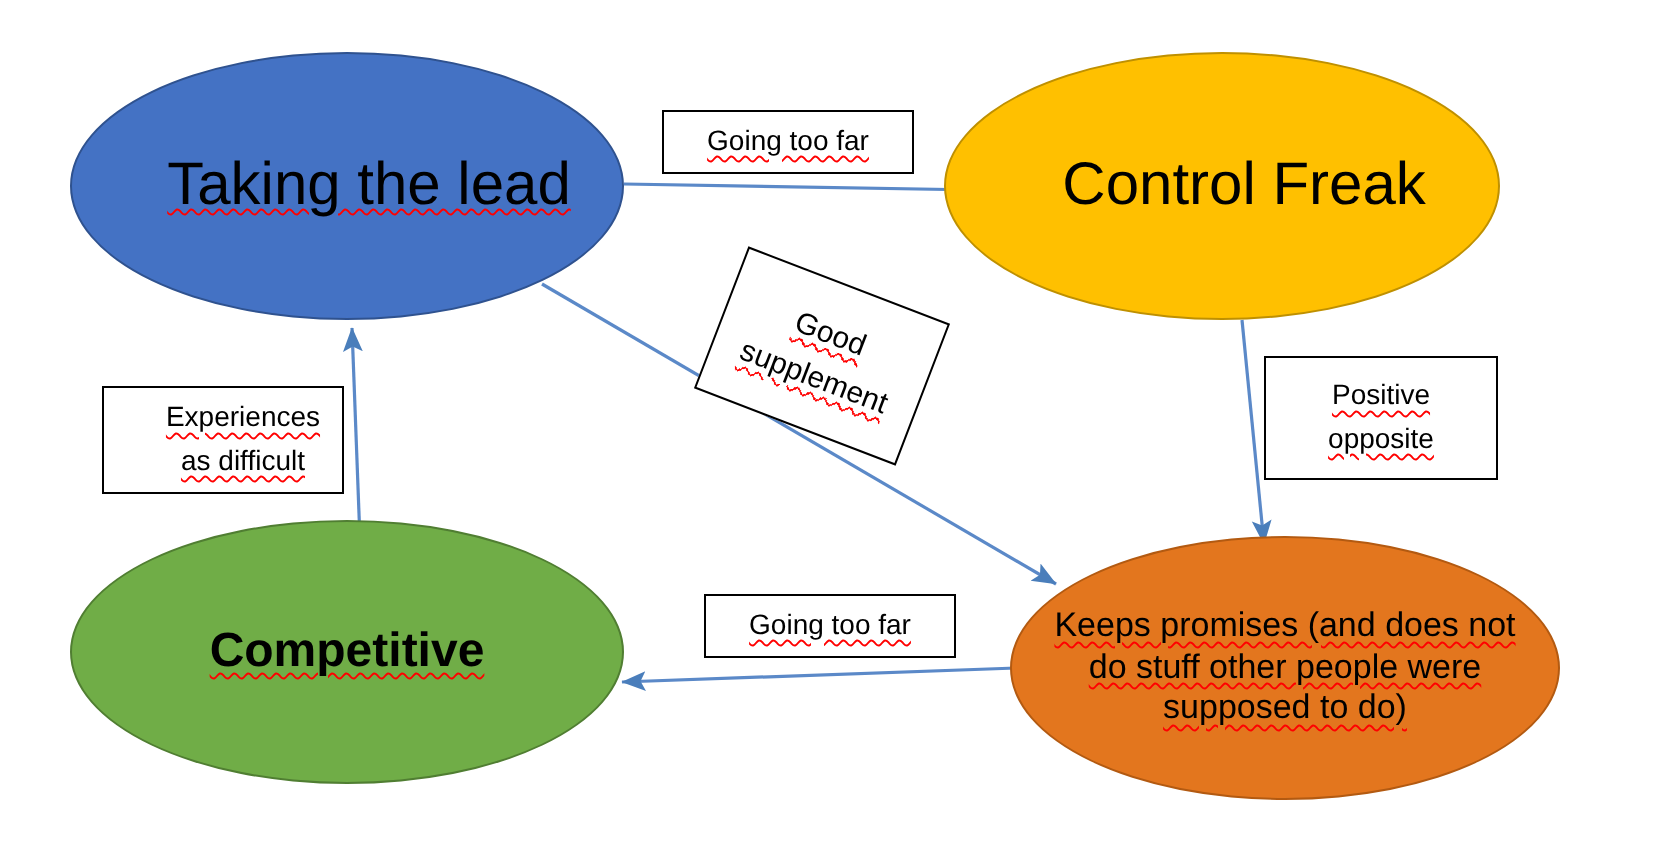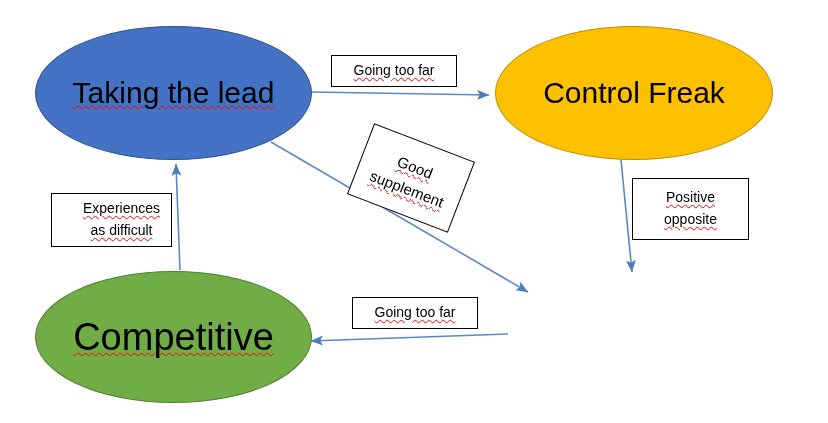--- a/index.html
+++ b/index.html
@@ -88,32 +88,35 @@
 
     <line x1="271" y1="142" x2="528" y2="292" stroke="#5B89C8" stroke-width="1.6" marker-end="url(#ah)"></line>
 
     <line x1="621" y1="160" x2="632" y2="272" stroke="#5B89C8" stroke-width="1.6" marker-end="url(#ah)"></line>
 
     <line x1="508" y1="334" x2="311" y2="341" stroke="#5B89C8" stroke-width="1.6" marker-end="url(#ah)"></line>
 
     <line x1="180" y1="270" x2="176" y2="164" stroke="#5B89C8" stroke-width="1.6" marker-end="url(#ah)"></line>
   </svg>
 
-  <div class="node node-blue" style="left:35px; top:26px; width:277px; height:134px; font-size:30px;">
+  <div class="node node-blue" style="left:35px; top:26px; width:277px; height:134px; font-size:30px;justify-content:flex-end;">
     <span class="node-text sp">Taking the lead</span>
   </div>
 
-  <div class="node node-yellow" style="left:495px; top:26px; width:278px; height:134px; font-size:30px;">
+  <div class="node node-yellow" style="left:472px; top:26px; width:278px; height:134px; font-size:30px;justify-content:flex-end;">
     <span class="node-text">Control Freak</span>
   </div>
 
-  <div class="node node-green" style="left:35px; top:271px; width:277px; height:132px; font-size:38px;">
+  <div class="node node-green" style="left:35px; top:260px; width:277px; height:132px; font-size:24px;font-weight:bold;">
     <span class="node-text sp">Competitive</span>
   </div>
 
+  <div class="node node-orange" style="left:505px; top:268px; width:275px; height:132px; font-size:17px;">
+    <span class="node-text sp">Keeps promises (and does not do stuff other people were supposed to do)</span>
+  </div>
 
   <div class="label-box" style="left:331px; top:55px; width:126px; height:32px; font-size:14px;">
     <span class="label-text sp">Going too far</span>
   </div>
 
   <div class="label-box rot-box" style="left:357px; top:140px; width:108px; height:76px; font-size:15px;">
     <span class="label-text sp">Good
 supplement</span>
   </div>
 

